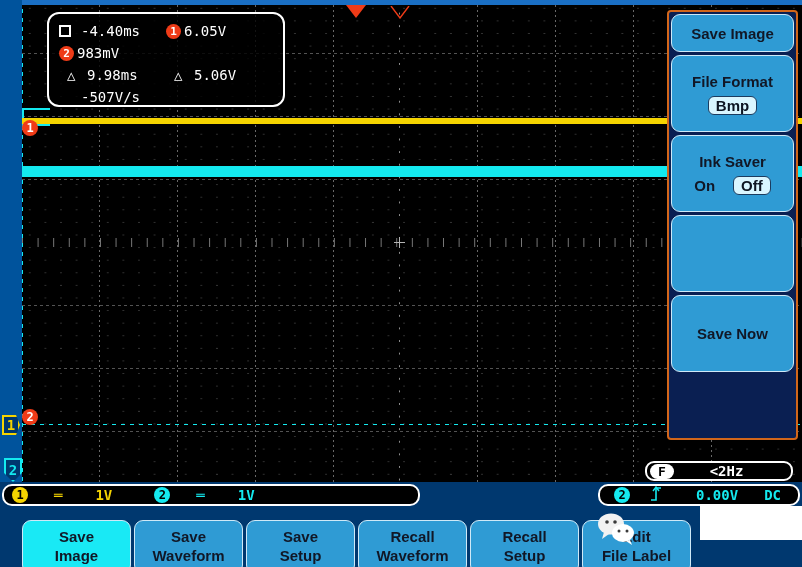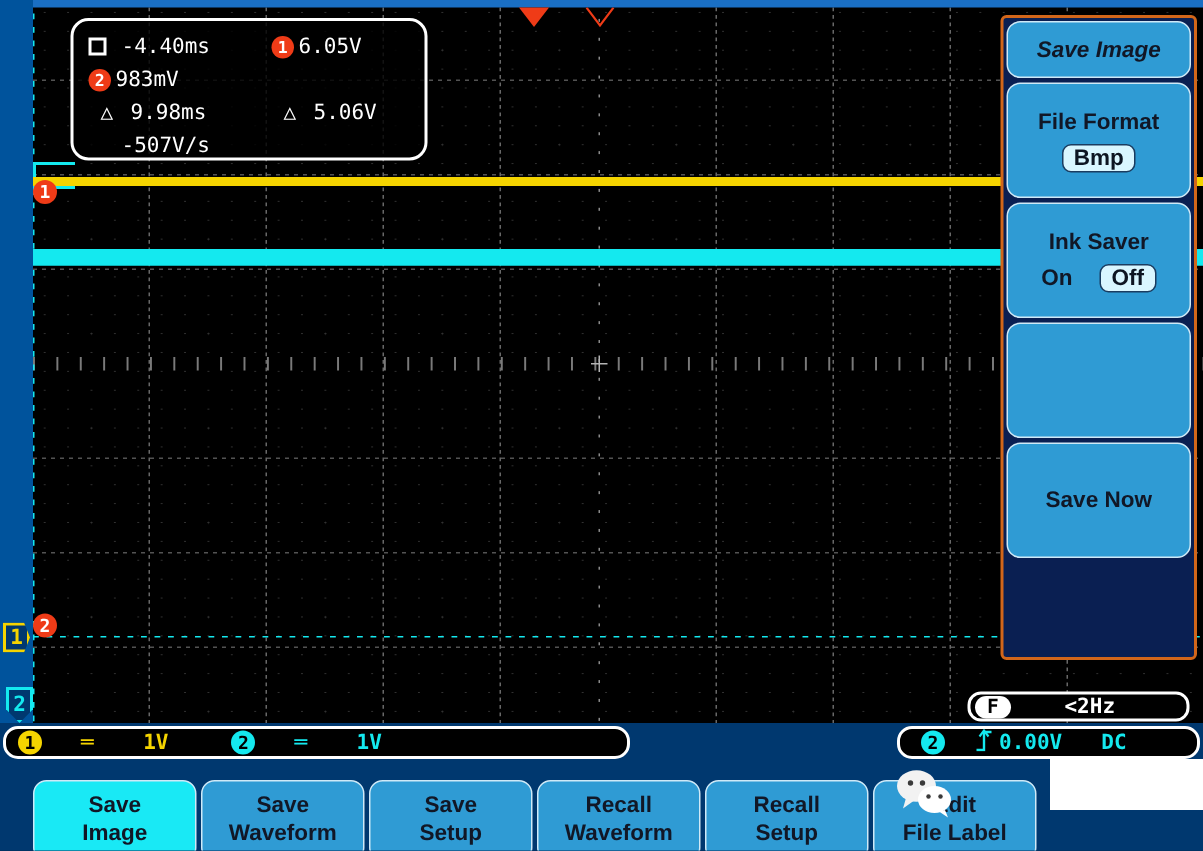--- a/index.html
+++ b/index.html
@@ -162,21 +162,21 @@
     border: 2px solid #ffffff;
     border-radius: 12px;
     background: rgba(0,0,0,0.82);
     color: #ffffff;
     font-family: "DejaVu Sans Mono", monospace;
     font-size: 14px;
     padding: 6px 10px 0 10px;
     z-index: 8;
   }
   .mrow { display: flex; align-items: center; height: 22px; }
-  .mcol-a { width: 122px; display: flex; align-items: center; }
+  .mcol-a { width: 107px; display: flex; align-items: center; }
   .mcol-b { flex: 1; display: flex; align-items: center; }
   .sq-icon {
     display: inline-block; width: 12px; height: 12px;
     border: 2px solid #ffffff; margin-right: 10px;
   }
   .ci-icon {
     display: inline-block; width: 12px; height: 12px;
     border: 2px solid #ffffff; border-radius: 50%; margin-right: 10px;
   }
   .delta-icon { display:inline-block; width: 16px; margin-right: 4px; margin-left: 8px;}
@@ -205,21 +205,21 @@
     border: 1px solid #cfe9f7;
     border-radius: 9px;
     color: #111726;
     font-size: 15px;
     font-weight: bold;
     display: flex; flex-direction: column;
     align-items: center; justify-content: center;
     gap: 6px;
     text-align: center;
   }
-  .side-btn.h-sm { height: 38px; font-style: italic; }
+  .side-btn.h-sm { height: 38px; }
   .side-btn.h-md { height: 77px; }
   .pill {
     background: #d9f6ff;
     border: 1px solid #1a3c60;
     border-radius: 6px;
     padding: 0px 7px;
     font-size: 15px; font-weight: bold;
     color: #0d1522;
   }
   .opt-row { display: flex; align-items: center; gap: 18px; }
@@ -468,21 +468,21 @@
 
 
     <div class="stat-seg" style="left:598px; width:202px; padding-left:14px; gap:0; color:#14e9ef;">
       <span class="chan-badge c">2</span>
       <span style="margin-left:20px;">
         <svg width="12" height="15" viewBox="0 0 12 15">
           <polyline points="1,14 6,14 6,2 11,2" fill="none" stroke="#14e9ef" stroke-width="1.6"></polyline>
           <polyline points="3,5 6,1 9,5" fill="none" stroke="#14e9ef" stroke-width="1.4"></polyline>
         </svg>
       </span>
-      <span style="margin-left:4px;">0.00V</span>
+      <span style="margin-left:34px;">0.00V</span>
       <span style="margin-left:26px;">DC</span>
     </div>
 
   </div>
 
   <div id="bottom-row">
 
     <div class="bot-btn active">
       <span>Save</span>
       <span>Image</span>

